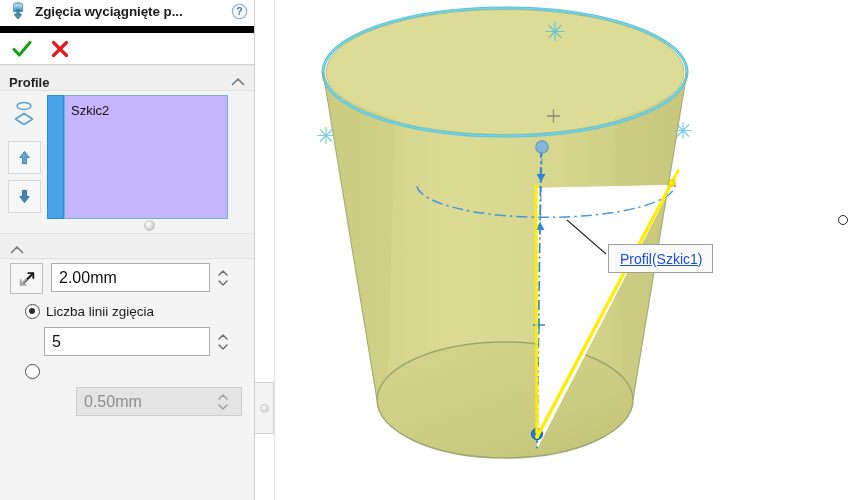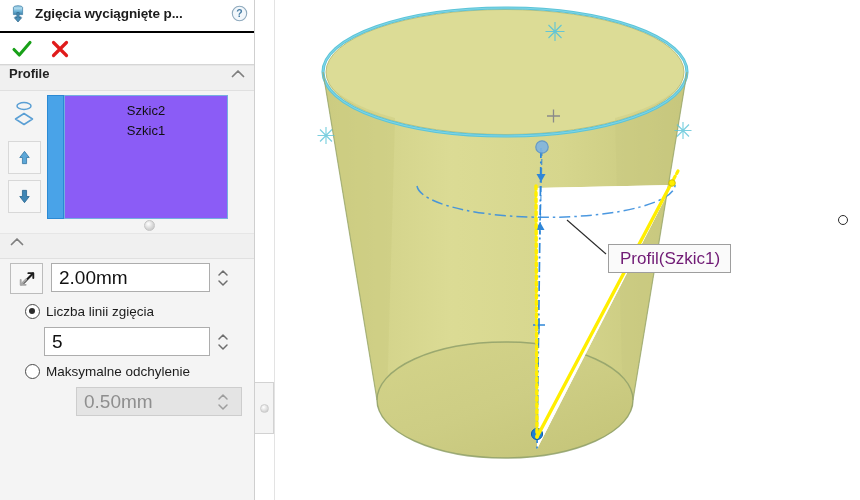--- a/index.html
+++ b/index.html
@@ -23,21 +23,21 @@
     background: #f4f4f4;
     border-right: 1px solid #cfcfcf;
     box-sizing: border-box;
   }
 
   
   .pm-title {
     position: relative;
     height: 33px;
     background: #ffffff;
-    border-bottom: 2px solid #000000;
+    border-bottom: 7px solid #000000;
     display: flex;
     align-items: center;
     padding: 0 6px 4px 8px;
     box-sizing: border-box;
   }
   .pm-title-icon { width: 20px; height: 20px; flex: 0 0 20px; margin-right: 7px; }
   .pm-title-text {
     font-size: 13.5px;
     font-weight: bold;
     color: #1c1c1c;
@@ -65,21 +65,21 @@
   }
   .pm-actions .btn-cancel { margin-left: 10px; }
 
   
   .group-head {
     height: 26px;
     background: #f0f0f0;
     border-top: 1px solid #e6e6e6;
     border-bottom: 1px solid #e0e0e0;
     display: flex;
-    align-items: flex-start;
+    align-items: flex-end;
     padding: 0 8px 0 9px;
     box-sizing: border-box;
   }
   .group-title {
     font-size: 13px;
     font-weight: bold;
     color: #222222;
     flex: 1 1 auto;
   }
   .chev { width: 16px; height: 16px; flex: 0 0 16px; opacity: .75; }
@@ -103,26 +103,25 @@
   .sel-bar {
     position: absolute; left: 47px; top: 4px;
     width: 17px; height: 124px;
     background: #49a3e8;
     border: 1px solid #2b8ad4;
     box-sizing: border-box;
   }
   .listbox {
     position: absolute; left: 64px; top: 4px;
     width: 164px; height: 124px;
-    background: #8b5cf6;
+    background: #c4b5fd;
     border: 1px solid #74aee0;
     box-sizing: border-box;
     padding: 5px 6px;
     overflow: hidden;
-    text-align: center;
   }
   .listbox .li {
     font-size: 13px;
     color: #111111;
     line-height: 20px;
     white-space: nowrap;
   }
   .grip {
     position: absolute;
     left: 144px; top: 129px;
@@ -141,21 +140,21 @@
     border: 1px solid #bcbcbc;
     background: #f7f7f7;
     display: flex; align-items: center; justify-content: center;
     cursor: default;
   }
   .txtfield {
     position: absolute;
     background: #ffffff;
     border: 1px solid #adadad;
     box-sizing: border-box;
-    font-size: 19px;
+    font-size: 16px;
     color: #111111;
     display: flex;
     align-items: center;
     padding-left: 7px;
     cursor: text;
   }
   .txtfield.disabled {
     background: #e4e4e4;
     border-color: #cdcdcd;
     color: #8e8e8e;
@@ -244,23 +243,24 @@
     height: 29px;
     background: #fafafa;
     border: 1px solid #9e9e9e;
     box-sizing: border-box;
     display: flex;
     align-items: center;
     padding: 0 10px 0 11px;
     cursor: default;
   }
   #callout .ctext {
-    font-size: 17px;
-    color: #701a75;
+    font-size: 14px;
+    color: #1d4ed8;
     white-space: nowrap;
+    text-decoration: underline;
   }
   #callout-handle {
     position: absolute;
     left: 563px; top: 215px;
     width: 10px; height: 10px;
     border-radius: 50%;
     background: #ffffff;
     border: 1.4px solid #2b2b2b;
     box-sizing: border-box;
   }
@@ -336,21 +336,20 @@
           <svg viewBox="0 0 18 18" width="17" height="17">
             <path d="M9 15.5 L14 9 L11.2 9 L11.2 2.5 L6.8 2.5 L6.8 9 L4 9 Z" fill="#3f86b5" stroke="#2f6a92" stroke-width="0.9" stroke-linejoin="round"></path>
           </svg>
         </div>
       </div>
 
       <div class="sel-bar"></div>
 
       <div class="listbox">
         <div class="li">Szkic2</div>
-        <div class="li">Szkic1</div>
       </div>
 
       <div class="grip"></div>
     </div>
 
     <div class="group-head">
       <span class="chev">
         <svg viewBox="0 0 16 16" width="16" height="16">
           <path d="M2.5 10.5 L8 5 L13.5 10.5" fill="none" stroke="#5a5a5a" stroke-width="1.7" stroke-linecap="round" stroke-linejoin="round"></path>
         </svg>
@@ -383,21 +382,20 @@
       <div class="txtfield" style="left:44px; top:30px; width:166px; height:29px;">5</div>
       <div class="spin" style="left:214px; top:30px;">
         <svg viewBox="0 0 14 26" width="14" height="26">
           <path d="M3 10 L7 6 L11 10" fill="none" stroke="#6e6e6e" stroke-width="1.5" stroke-linecap="round" stroke-linejoin="round"></path>
           <path d="M3 16 L7 20 L11 16" fill="none" stroke="#6e6e6e" stroke-width="1.5" stroke-linecap="round" stroke-linejoin="round"></path>
         </svg>
       </div>
 
       <div class="radio-row" style="left:25px; top:67px;">
         <span class="radio"></span>
-        <span class="rlabel">Maksymalne odchylenie</span>
       </div>
       <div class="txtfield disabled" style="left:44px; top:90px; width:166px; height:29px;margin-left:32px;">0.50mm</div>
       <div class="spin" style="left:214px; top:90px;">
         <svg viewBox="0 0 14 26" width="14" height="26">
           <path d="M3 10 L7 6 L11 10" fill="none" stroke="#9e9e9e" stroke-width="1.5" stroke-linecap="round" stroke-linejoin="round"></path>
           <path d="M3 16 L7 20 L11 16" fill="none" stroke="#9e9e9e" stroke-width="1.5" stroke-linecap="round" stroke-linejoin="round"></path>
         </svg>
       </div>
     </div>
   </div>

